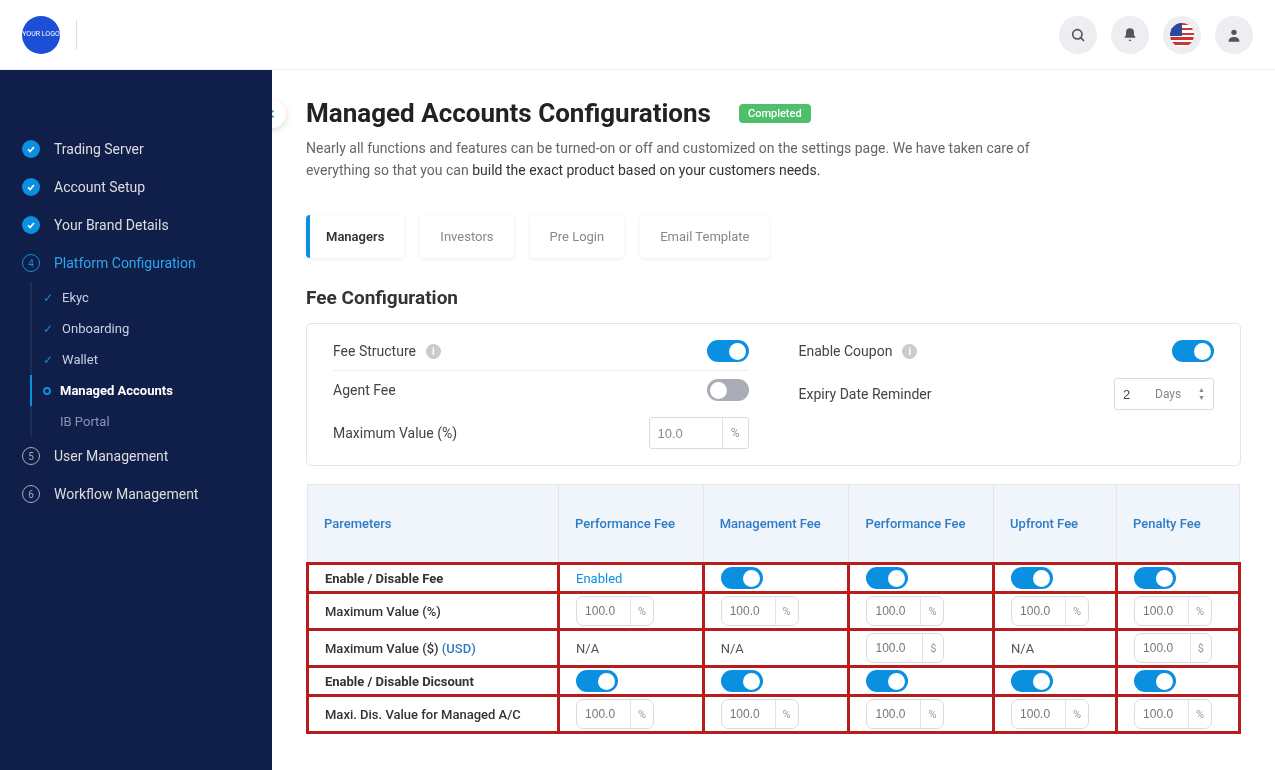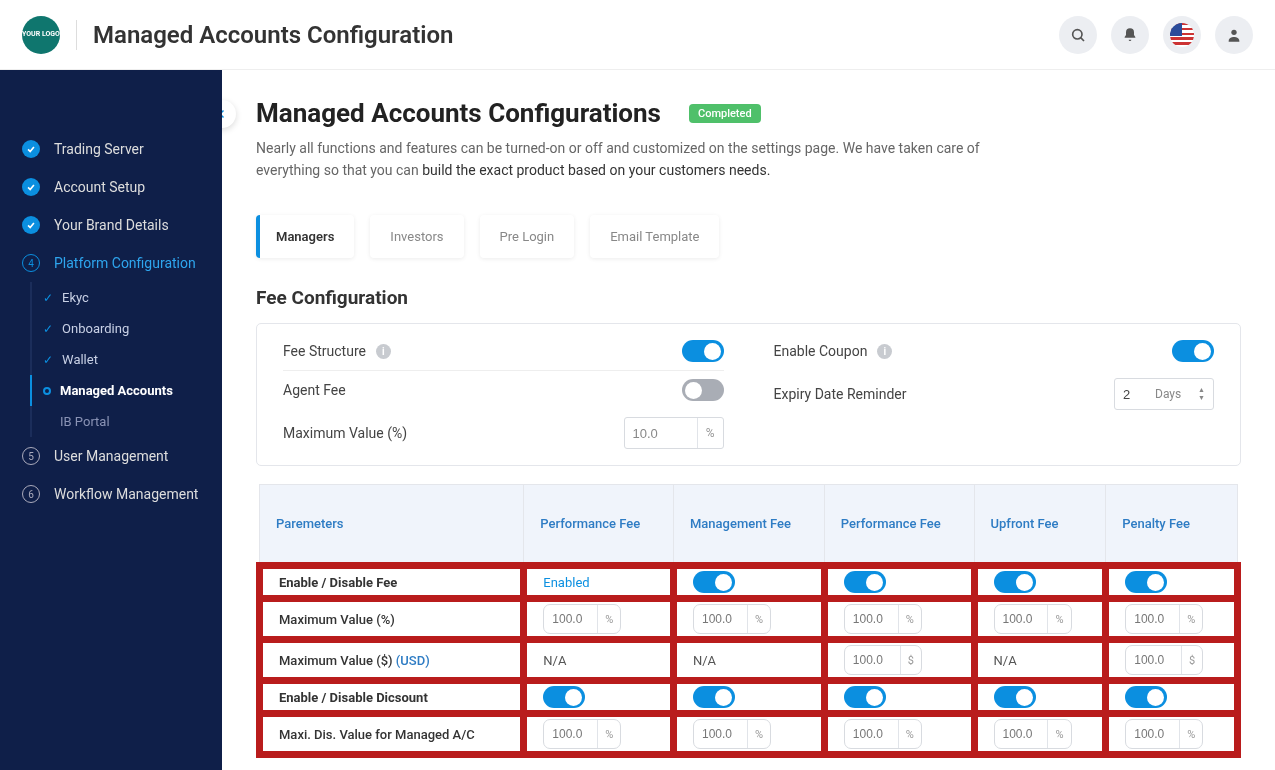--- a/index.html
+++ b/index.html
@@ -20,28 +20,28 @@
       height: 70px;
     }
     .header-left {
       display: flex;
       align-items: center;
       gap: 16px;
     }
     .logo {
       width: 38px;
       height: 38px;
-      background: #0f766e;
+      background: #1d4ed8;
       border-radius: 50%;
       display: flex;
       align-items: center;
       justify-content: center;
       color: #fff;
       font-size: 7px;
-      font-weight: bold;
+      font-weight: normal;
       line-height: 1;
       text-align: right;
     }
     .divider-v {
       width: 1px;
       height: 30px;
       background: #ddd;
     }
     .page-title {
       font-size: 24px;
@@ -69,21 +69,21 @@
     }
     .flag-icon::before {
       content:"";
       position:absolute;
       left:0;top:0;
       width:12px;height:13px;
       background:#2a4b9a;
     }
     .layout { display: flex; height: calc(770px - 70px); }
     .sidebar {
-      width: 222px;
+      width: 272px;
       background: #0f1f49;
       color: #fff;
       padding-top: 60px;
       flex-shrink: 0;
     }
     .nav-item {
       display: flex;
       align-items: center;
       gap: 14px;
       padding: 10px 22px;
@@ -293,21 +293,21 @@
     .tbl th {
       background: #f0f4fb;
       color: #2e7cc4;
       text-align: left;
       padding: 31px 16px;
       font-weight: 500;
       border: 1px solid #e4e6eb;
     }
     .tbl td {
       padding: 2px 16px;
-      border: 7px solid #b91c1c;
+      border: 3px solid #b91c1c;
       color: #555;
     }
     .tbl td.plabel { font-weight: 500; color: #333; }
     .tbl td.plabel.bold { font-weight: 700; }
     .enabled-txt { color: #0b8fe0; }
     .usd { color: #2e7cc4; }
     .tiny-inp {
       border: 1px solid #d8dbe0;
       border-radius: 7px;
       display: flex;
@@ -329,21 +329,20 @@
     }
     svg { display: block; }
   </style>
 </head>
 <body>
 
 <div class="top-header">
   <div class="header-left">
     <div class="logo">YOUR LOGO</div>
     <div class="divider-v"></div>
-    <div class="page-title">Managed Accounts Configuration</div>
   </div>
   <div class="header-right">
     <div class="icon-btn">
       <svg width="16" height="16" viewBox="0 0 24 24" fill="none" stroke="#555" stroke-width="2.5">
           <circle cx="11" cy="11" r="7"></circle>
           <line x1="21" y1="21" x2="16" y2="16"></line>
         </svg>
     </div>
     <div class="icon-btn">
       <svg width="16" height="16" viewBox="0 0 24 24" fill="#555">

